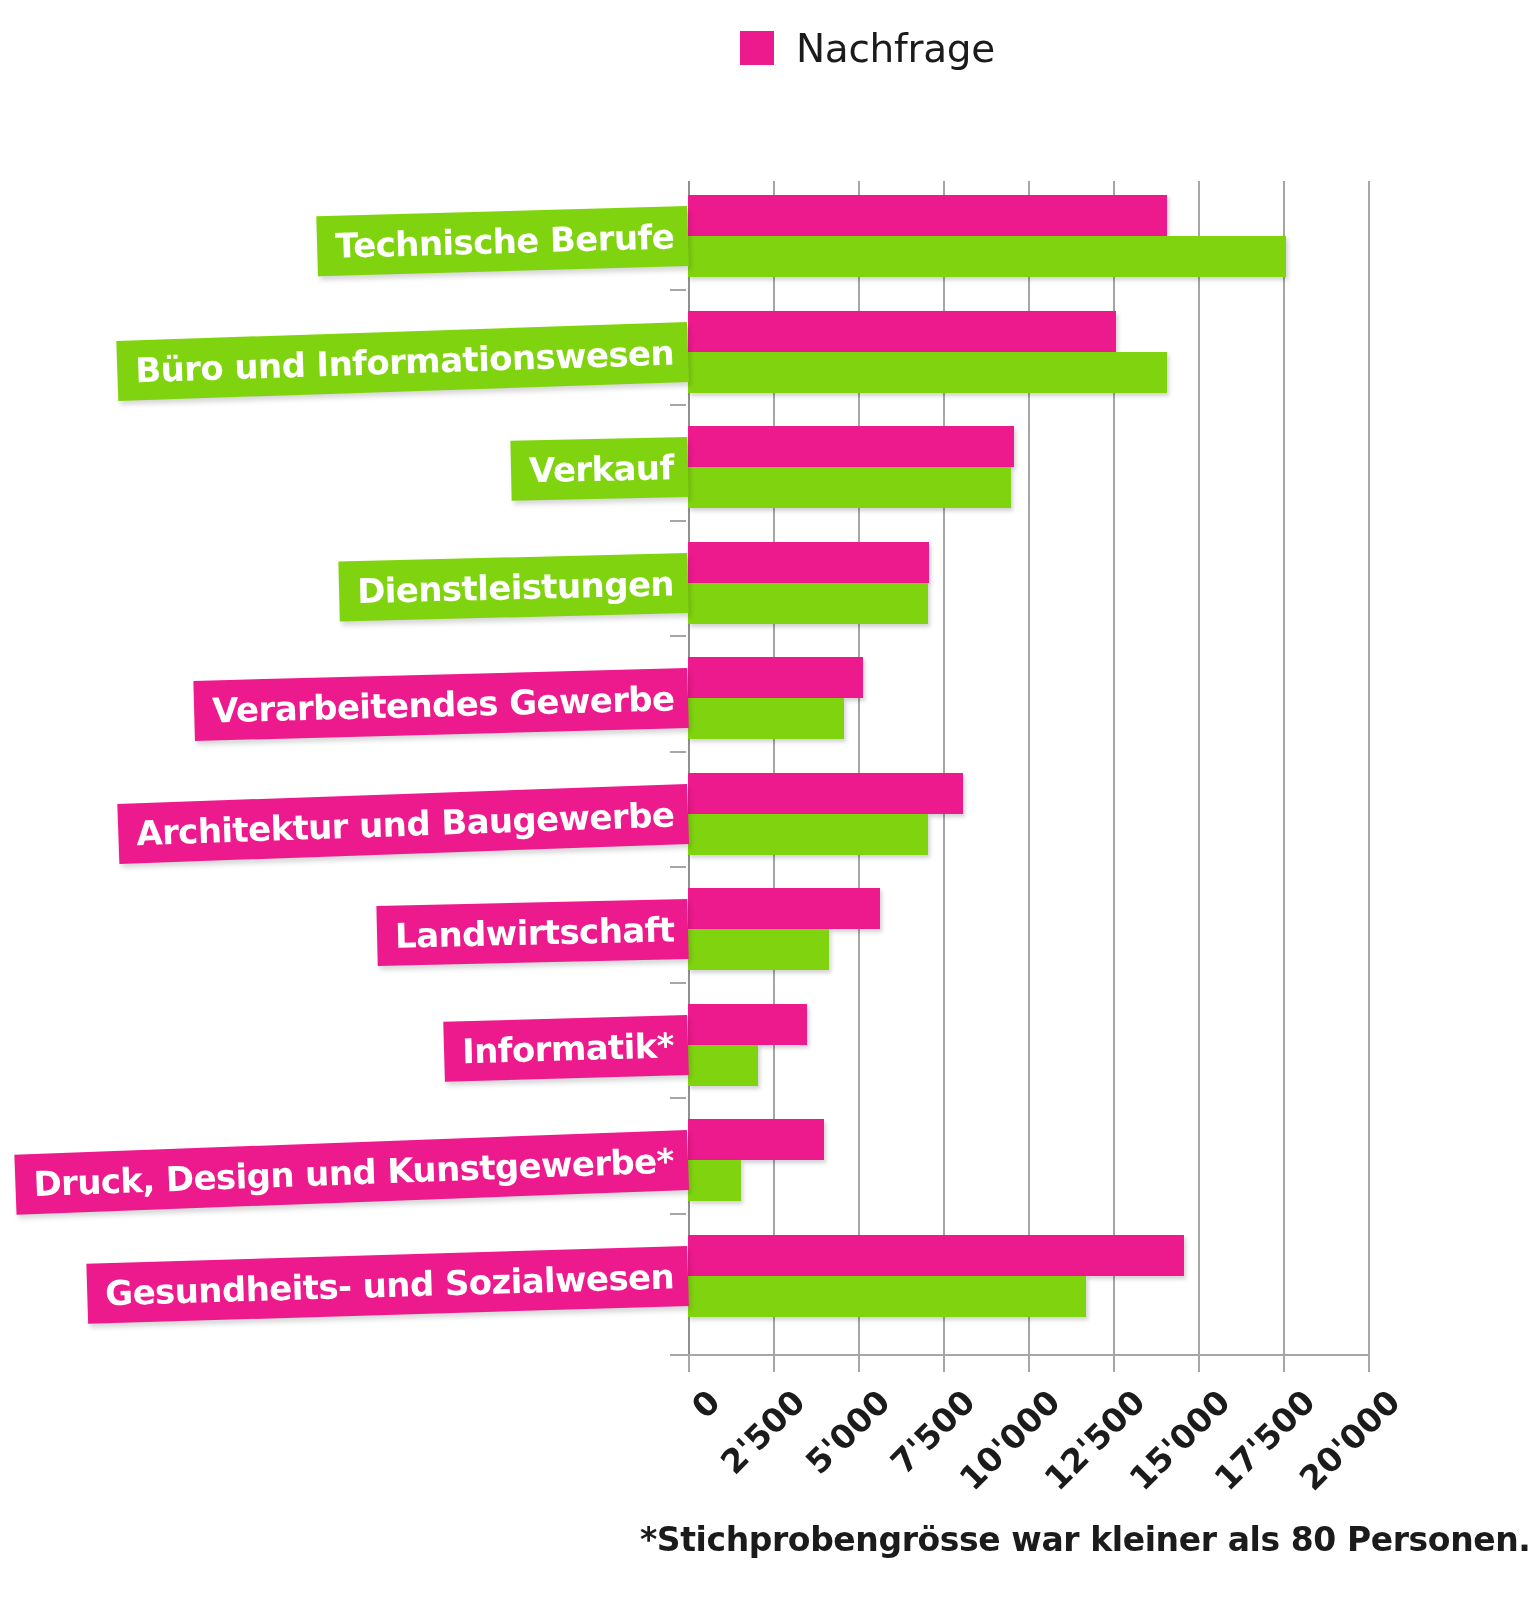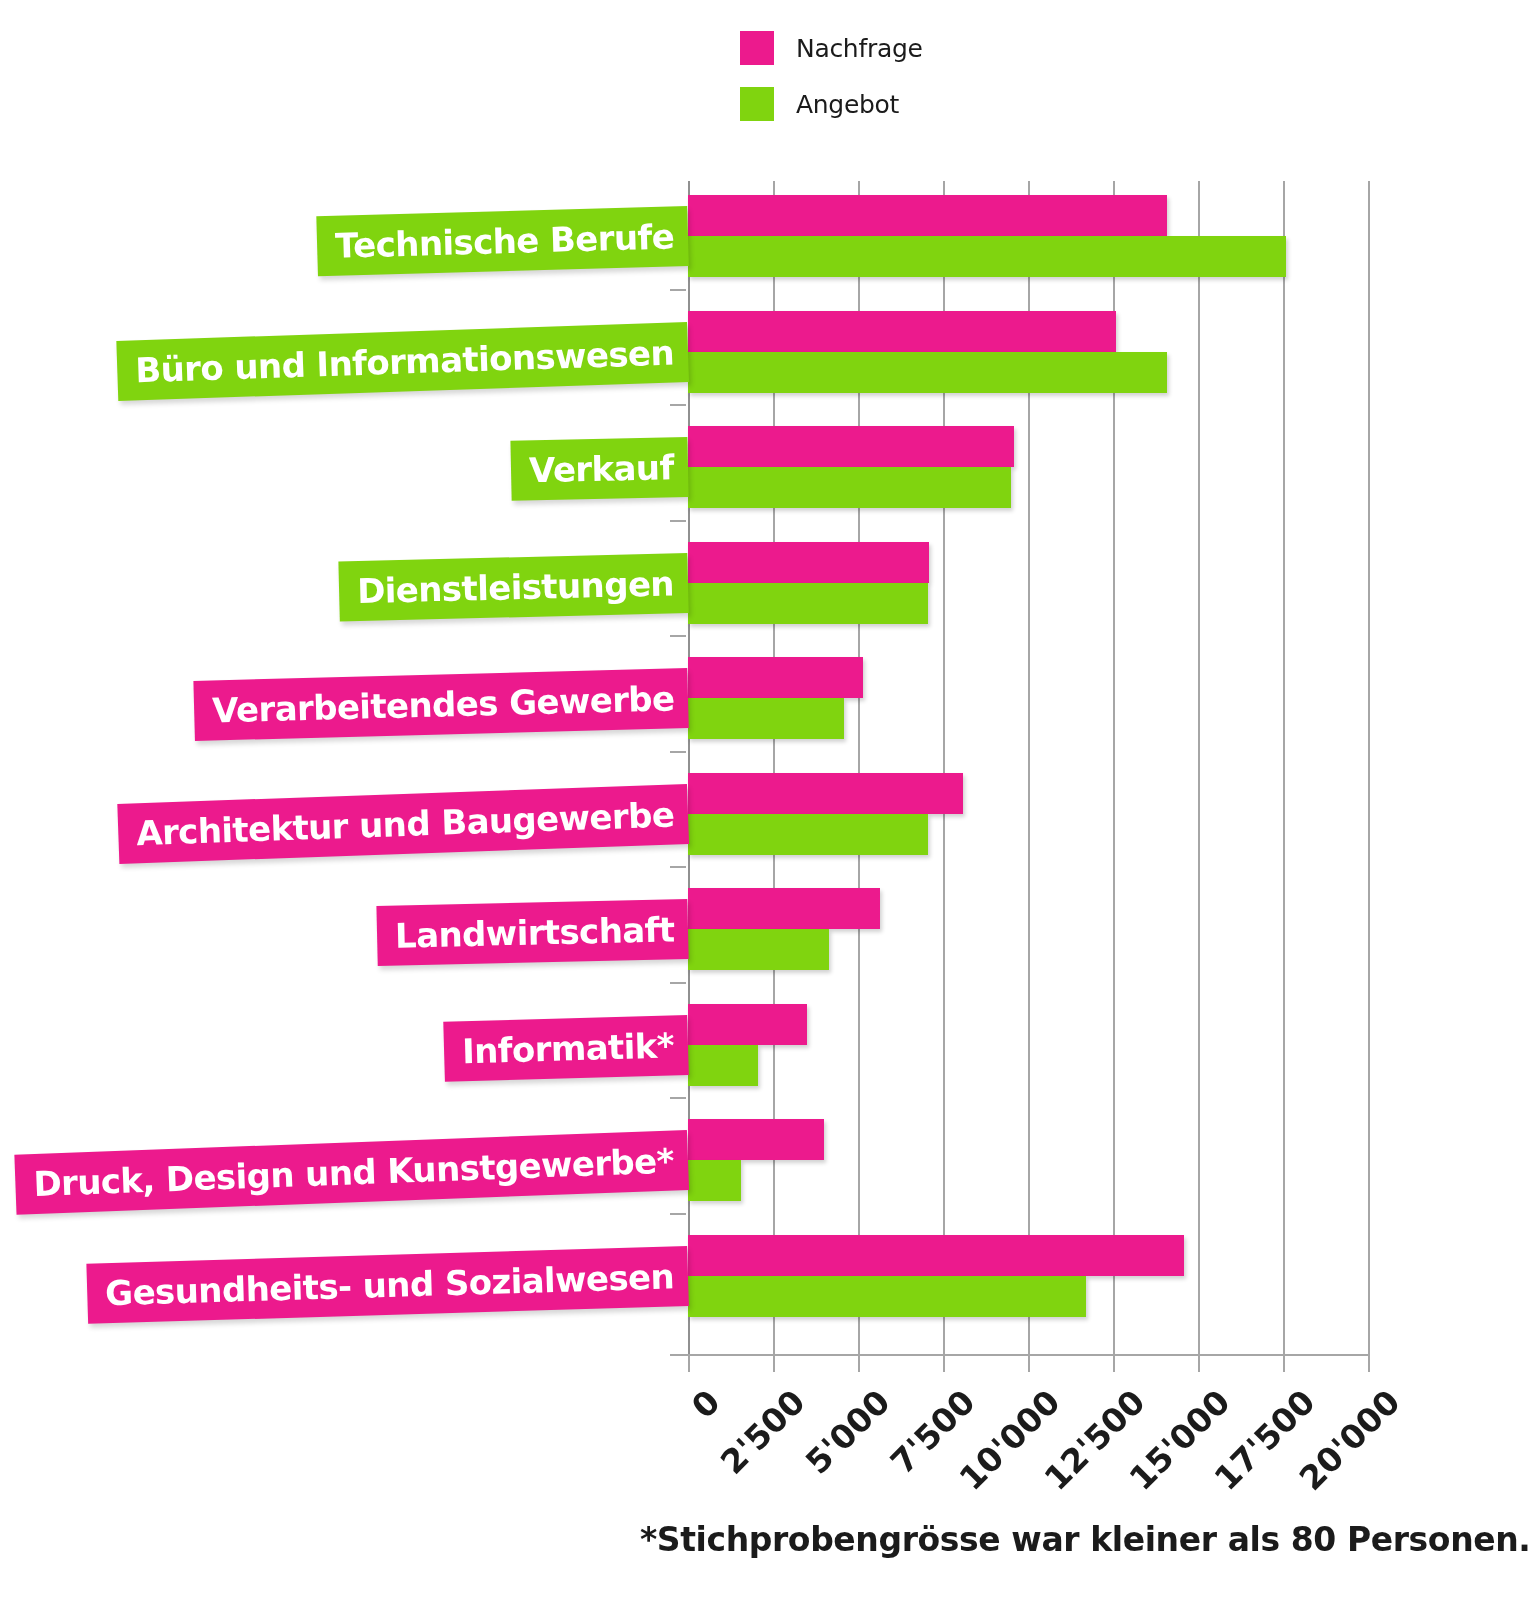--- a/index.html
+++ b/index.html
@@ -27,21 +27,21 @@
     align-items: center;
     height: 56px;
   }
   .legend-swatch {
     width: 34px;
     height: 34px;
     flex: 0 0 34px;
   }
   .legend-label {
     margin-left: 22px;
-    font-size: 25px;
+    font-size: 39px;
     color: #1b1b1b;
     font-family: "DejaVu Sans", sans-serif;
     letter-spacing: -0.3px;
   }
 
   
   #plot {
     position: absolute;
     left: 0;
     top: 0;
@@ -158,24 +158,20 @@
     letter-spacing: -0.4px;
   }
 </style>
 </head>
 <body>
 
 <div id="legend">
   <div class="legend-row">
     <div class="legend-swatch" style="background:#ec1a8d"></div>
     <div class="legend-label">Nachfrage</div>
-  </div>
-  <div class="legend-row">
-    <div class="legend-swatch" style="background:#80d40f"></div>
-    <div class="legend-label">Angebot</div>
   </div>
 </div>
 
 <div id="plot">
   <div id="grid-layer">
       <div class="gridline axis" style="left: 0px;"></div>
       <div class="gridline" style="left: 85px;"></div>
       <div class="gridline" style="left: 170px;"></div>
       <div class="gridline" style="left: 255px;"></div>
       <div class="gridline" style="left: 340px;"></div>

